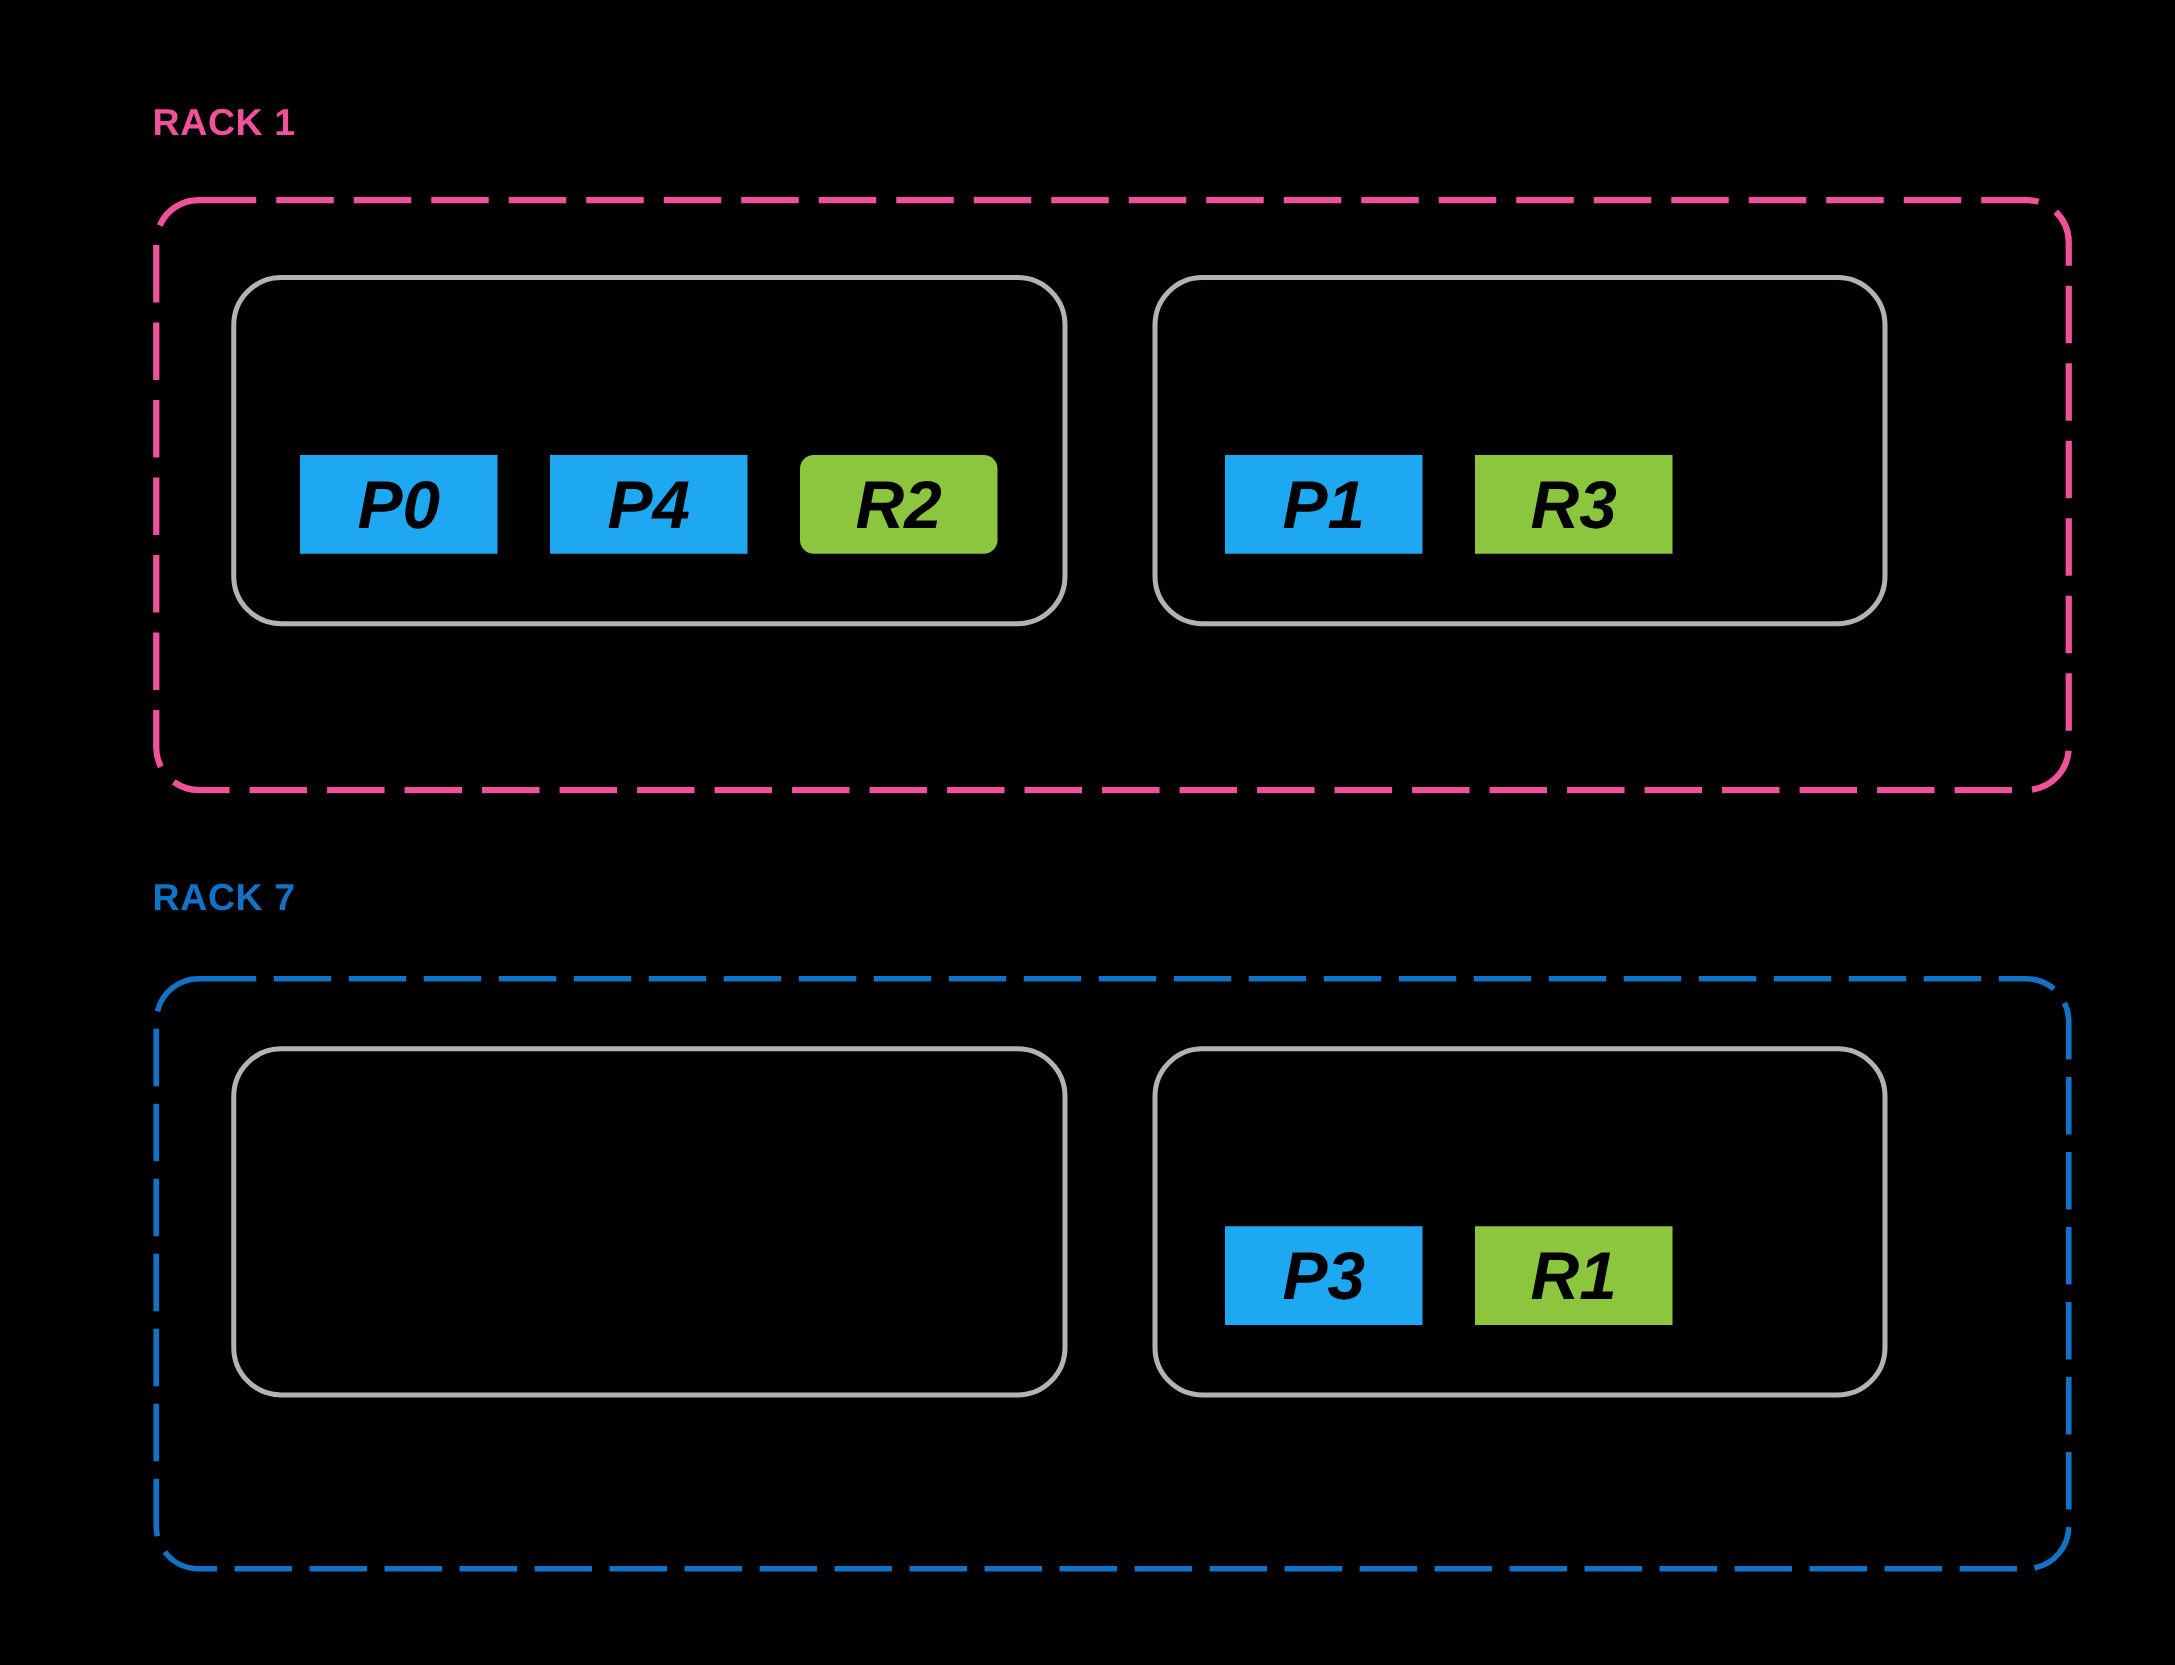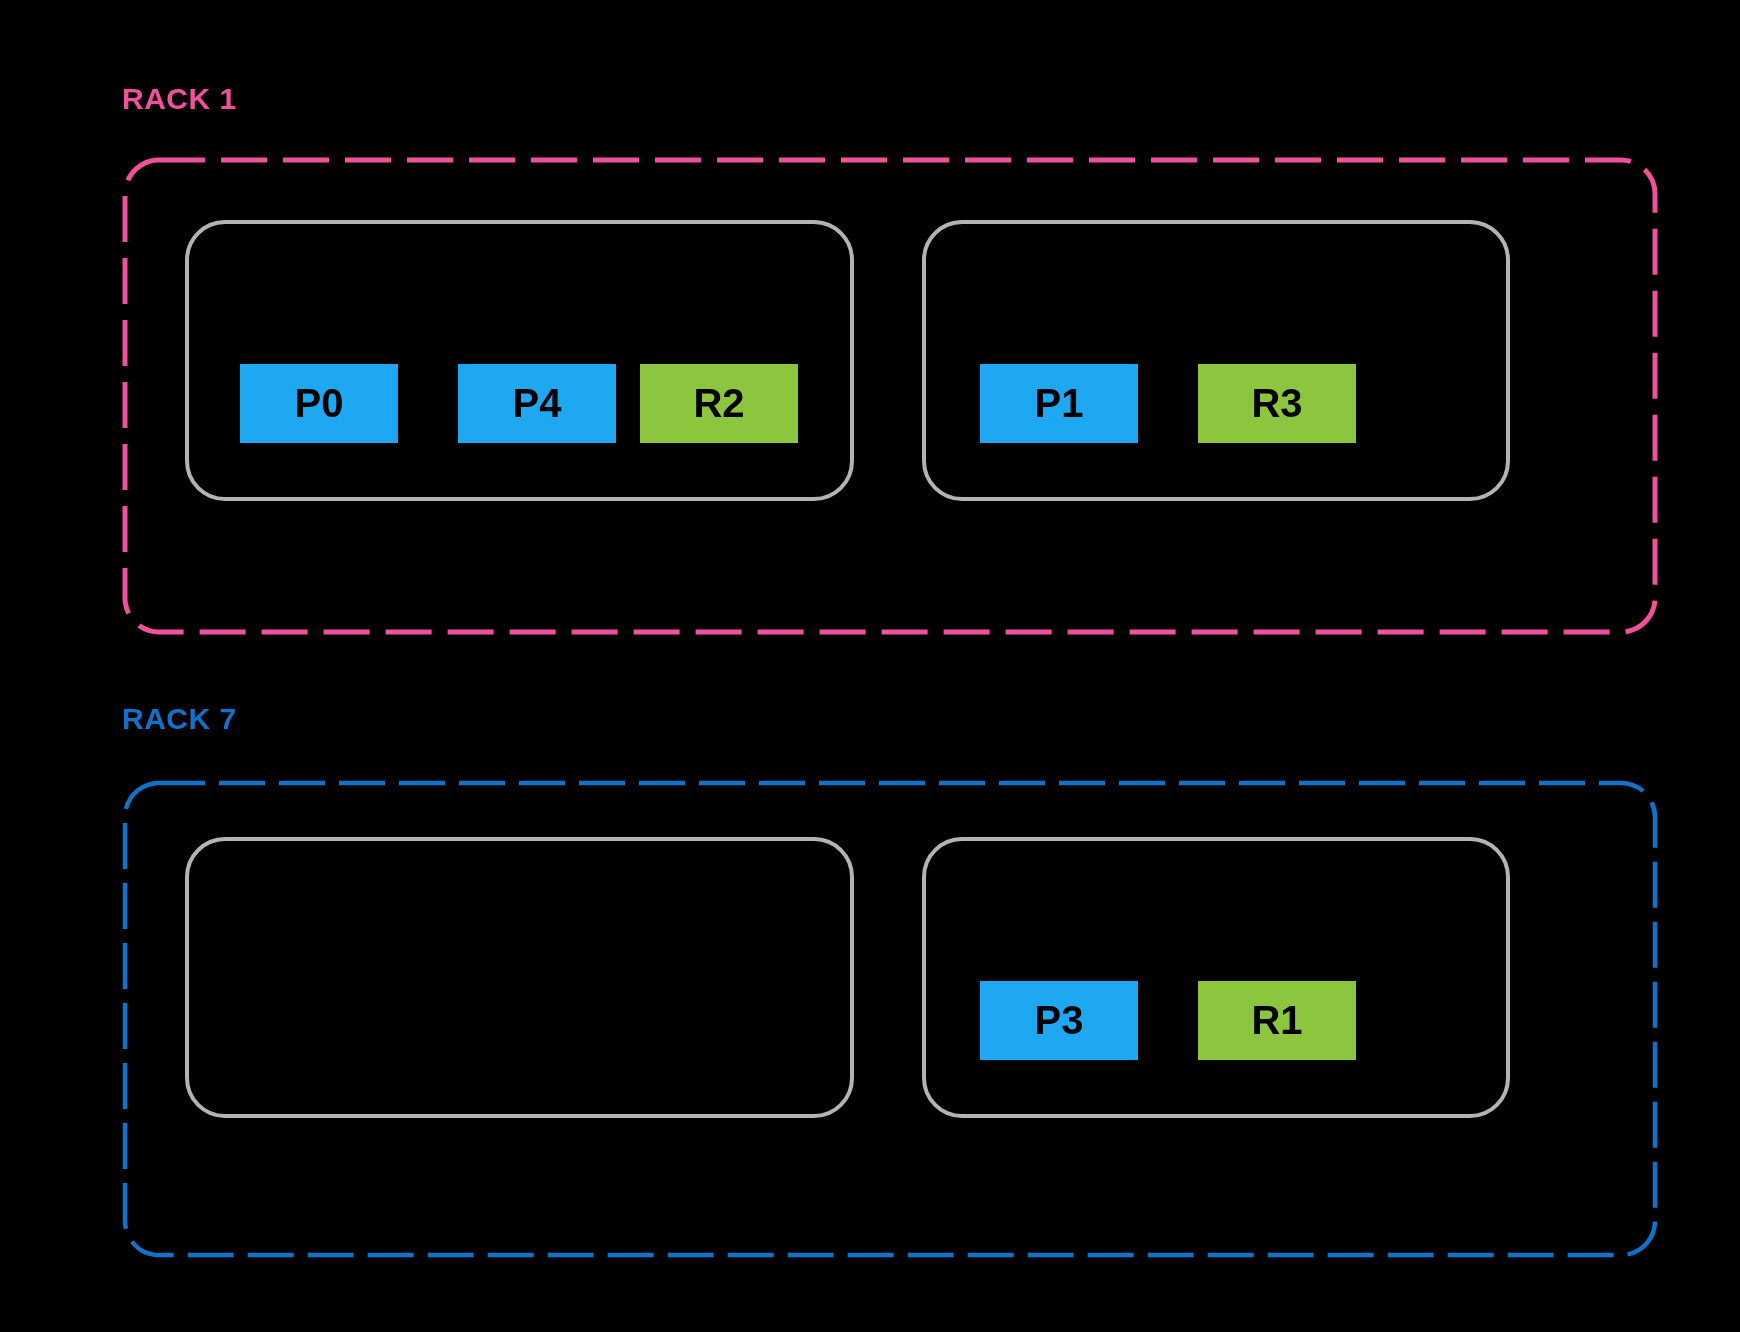--- a/index.html
+++ b/index.html
@@ -61,30 +61,31 @@
   .rack2 .host { top: 837px; }
 
   .block {
     position: absolute;
     top: 140px; 
     width: 158px;
     height: 79px;
     display: flex;
     align-items: center;
     justify-content: center;
-    font-size: 40px;
+    font-size: 54px;
     font-weight: 700;
     color: var(--block-text, #000000);
+    font-style: italic;
   }
   .block[data-kind="blue"]  { background: var(--block-blue, #1FA8F2); }
   .block[data-kind="green"] { background: var(--block-green, #8CC63F); }
 
   .b1 { left: 51px; }
-  .b2 { left: 251px; margin-left: 18px; }
-  .b3 { left: 451px; }
+  .b2 { left: 251px; }
+  .b3 { left: 451px; border-radius: 11px; }
   .host-b .b1 { left: 54px; }
   .host-b .b2 { left: 254px; text-align: center; }
 </style>
 </head>
 <body>
 
 <div id="canvas">
 
   <section class="rack rack1">
     <h2 class="rack-label" style="left:122px; top:82px;">RACK 1</h2>

